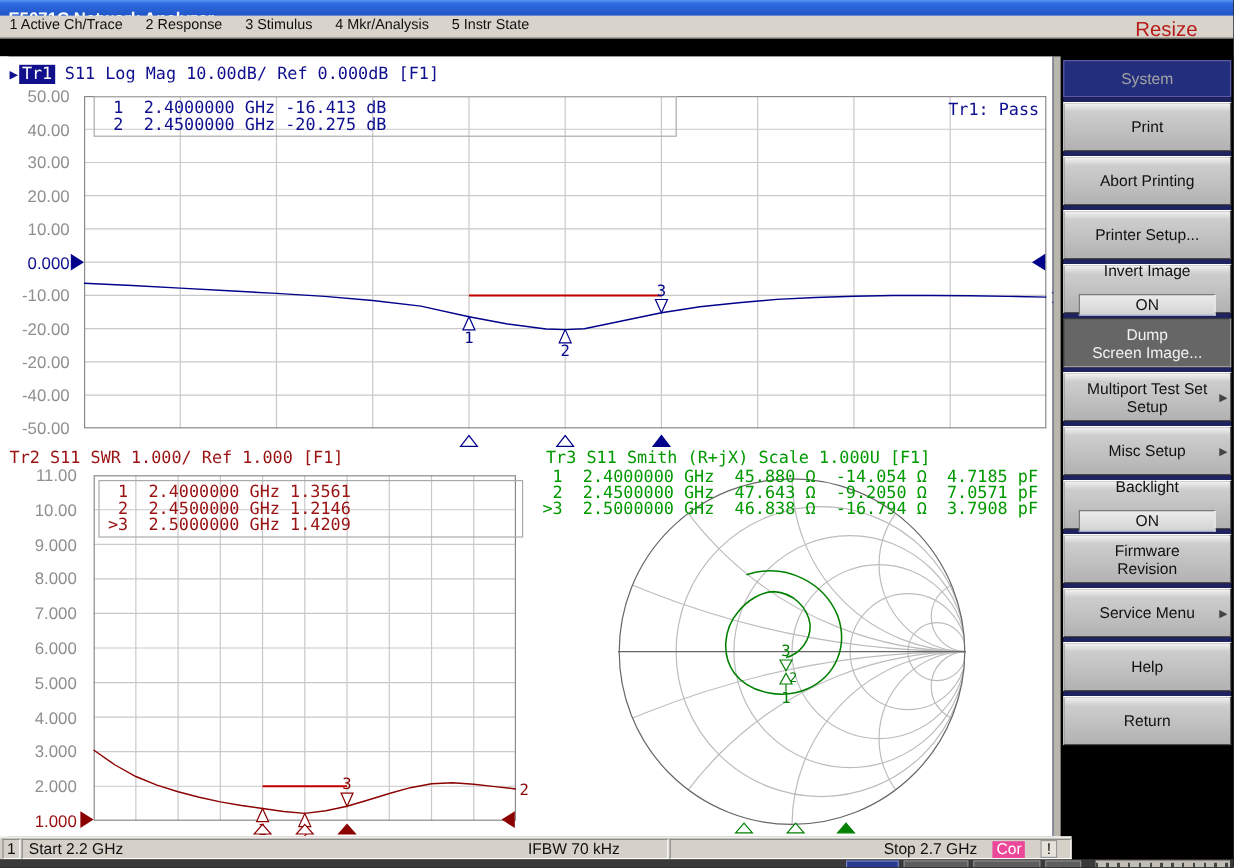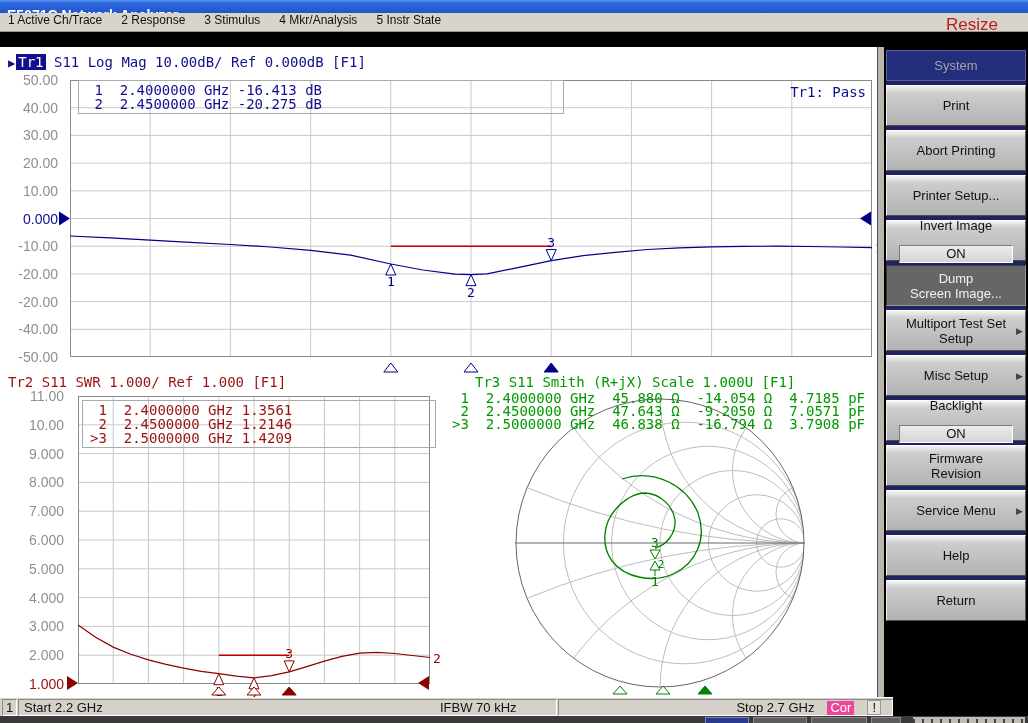--- a/index.html
+++ b/index.html
@@ -19,21 +19,21 @@
 
   
   #client{position:absolute;left:0;top:47px;width:878px;height:650px;background:#fff;}
   #left-strip{position:absolute;left:0;top:47px;width:6px;height:669px;background:#d5d2c9;border-right:1px solid #8a8a8a;}
   #right-border{position:absolute;left:877px;top:47px;width:1px;height:669px;background:#4a4a6a;}
   #right-strip{position:absolute;left:878px;top:47px;width:6px;height:669px;background:#b9b6ad;}
 
   .tr-header{position:absolute;font-size:14px;white-space:pre;}
   #tr1-header{left:8px;top:7px;color:#0f0f8f;}
   #tr2-header{left:8px;top:327px;color:#991111;}
-  #tr3-header{left:455px;top:327px;color:#009900;margin-left:20px;}
+  #tr3-header{left:455px;top:327px;color:#009900;}
   .tr-arrow{color:#0f0f8f;font-size:12px;margin-right:1px;}
   .tr1-badge{background:#10108c;color:#fff;padding:0 2px;}
 
   .ylab{position:absolute;right:6px;font-size:14px;color:#8f8f8f;white-space:pre;}
   #tr1-ylabels{position:absolute;left:0;top:33px;width:64px;height:277px;}
   #tr2-ylabels{position:absolute;left:0;top:349px;width:70px;height:288px;}
 
   svg{overflow:visible;}
   #tr1-svg{position:absolute;left:70px;top:33px;}
   #tr2-svg{position:absolute;left:78px;top:349px;}

